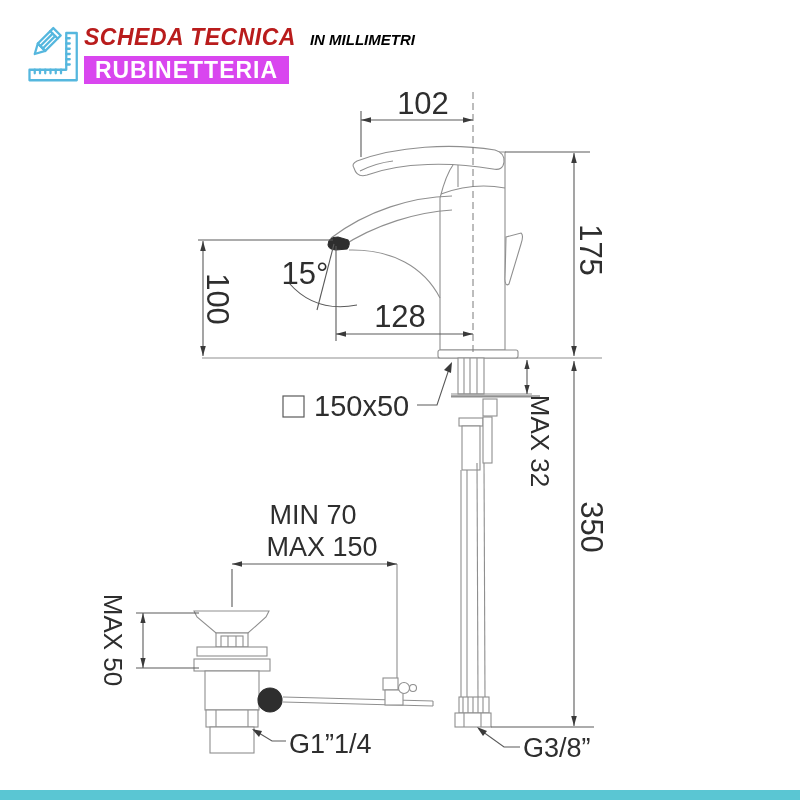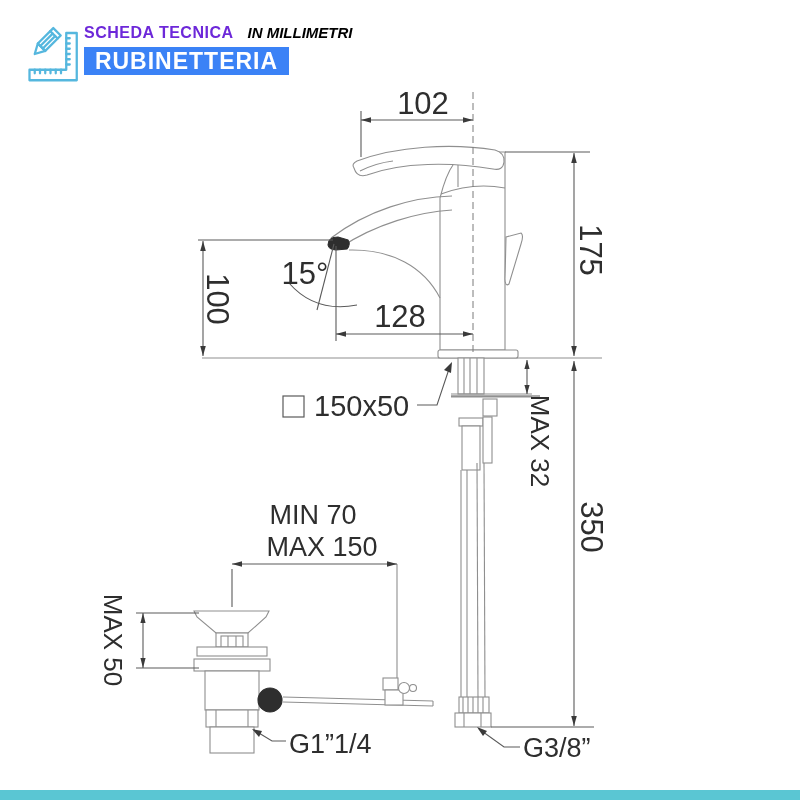--- a/index.html
+++ b/index.html
@@ -2,23 +2,23 @@
 <html><head>
 <meta charset="utf-8">
 <style>
   html,body{margin:0;padding:0;background:#fff;}
   #page{position:relative;width:800px;height:800px;background:#ffffff;overflow:hidden;
         font-family:"Liberation Sans",sans-serif;}
   
   .hdr-icon{position:absolute;left:26px;top:24px;width:56px;height:60px;}
   .hdr-block{position:absolute;left:84px;top:24px;}
   .hdr-row{display:flex;align-items:baseline;gap:14px;white-space:nowrap;}
-  .hdr-title{font-size:16px;font-weight:bold;color:#6d28d9;letter-spacing:.5px;}
+  .hdr-title{font-size:23px;font-weight:bold;font-style:italic;color:#b91c1c;letter-spacing:.5px;}
   .hdr-sub{font-size:15px;font-weight:bold;font-style:italic;color:#000000;}
-  .hdr-banner{margin-top:5px;width:205px;height:28px;background:#3b82f6;color:#ffffff;
+  .hdr-banner{margin-top:5px;width:205px;height:28px;background:#d946ef;color:#ffffff;
               display:flex;align-items:center;justify-content:center;
               font-size:23px;font-weight:bold;letter-spacing:1px;}
   
   .footer-bar{position:absolute;left:0;bottom:0;width:800px;height:10px;background:#5ac6d3;}
   
   svg.drawing{position:absolute;left:0;top:0;}
   .art path,.art rect,.art line,.art circle,.art polyline{stroke:#8f8f8f;stroke-width:1.1;fill:none;}
   .art .fillw{fill:#ffffff;}
   .art .dark{fill:#2e2e2e;stroke:#2e2e2e;}
   .centerline{stroke:#7a7a7a;stroke-width:1;stroke-dasharray:7 4;fill:none;}

